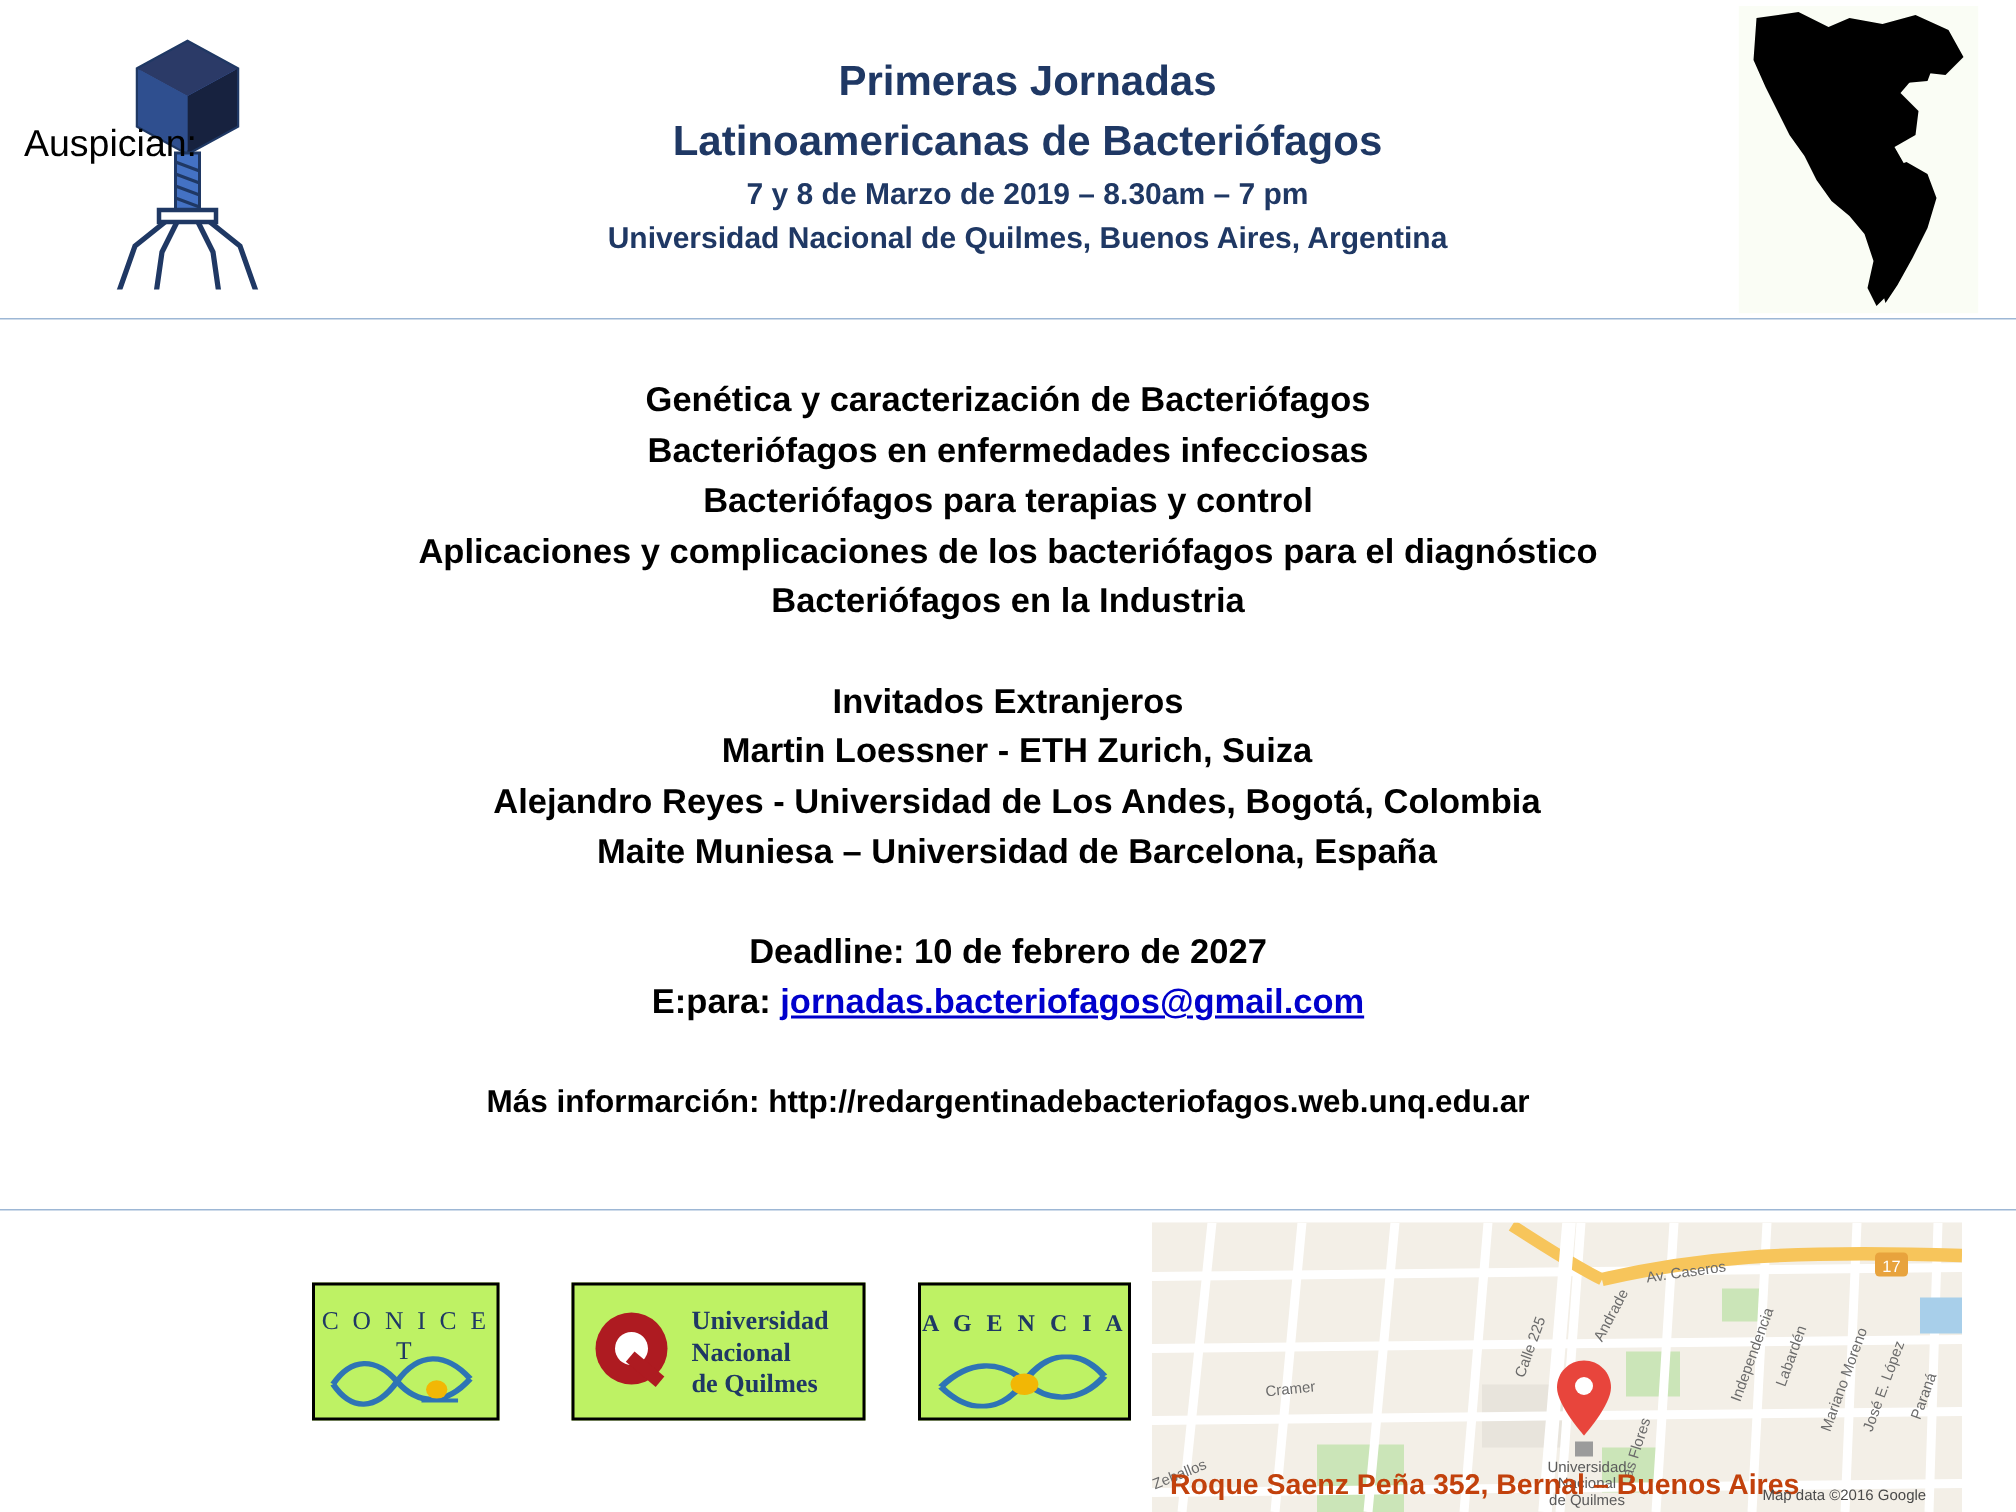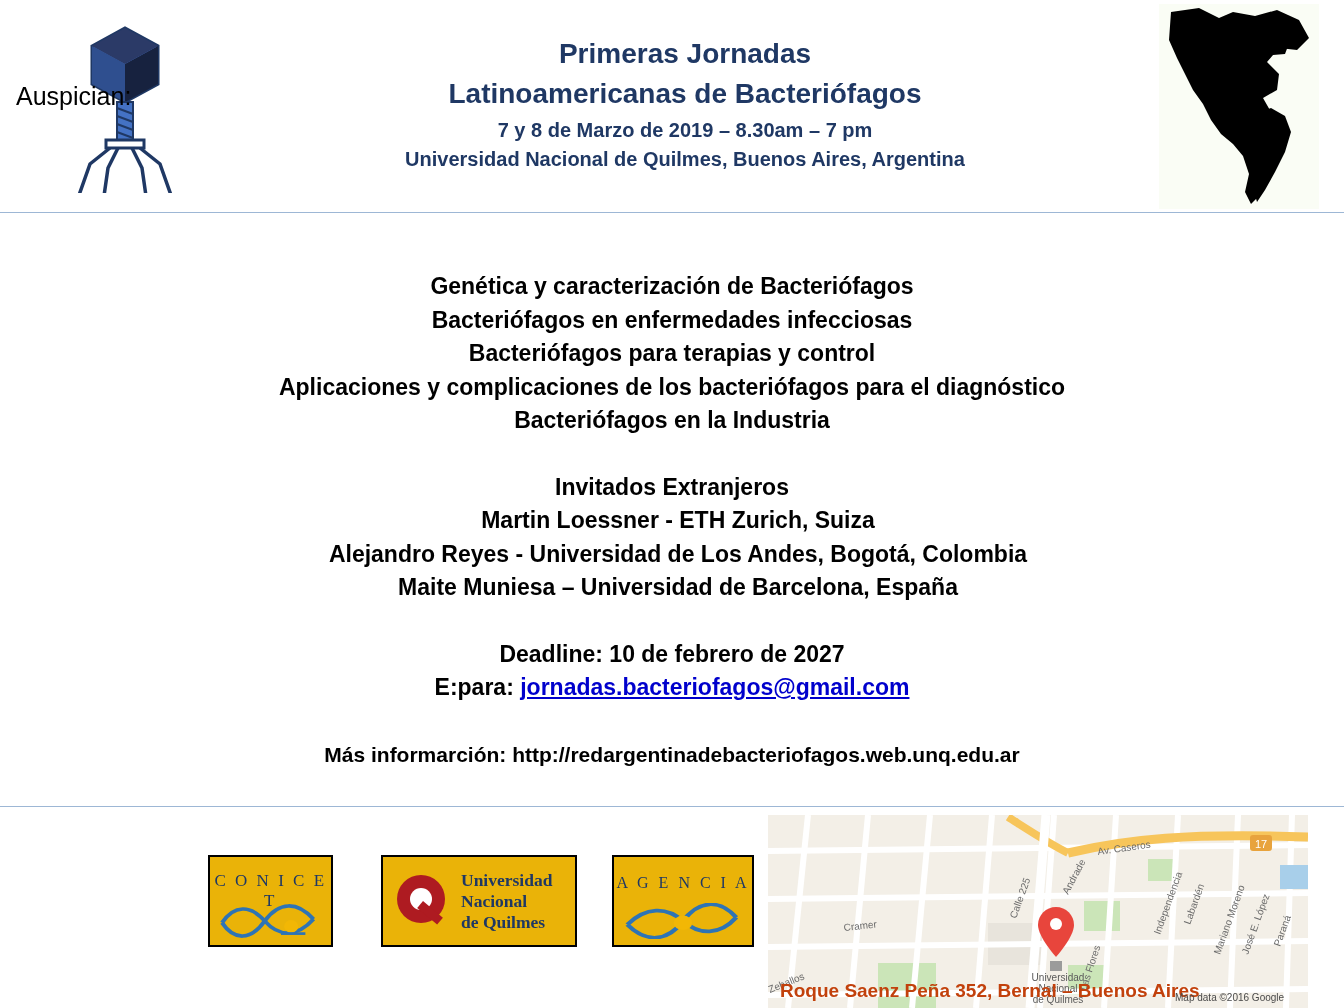--- a/index.html
+++ b/index.html
@@ -72,21 +72,21 @@
   #rule-bottom { top: 806px; }
 
   
   #body-block {
     position: absolute;
     top: 212px;
     left: 0;
     width: 1344px;
     height: 594px;
     text-align: center;
-    padding-top: 58px;
+    padding-top: 38px;
     box-sizing: border-box;
   }
   .topic-line {
     font-size: 23px;
     font-weight: bold;
     line-height: 33.5px;
     color: #000000;
   }
   .gap { height: 33px; }
   .guest-header {
@@ -127,31 +127,31 @@
     position: absolute;
     left: 16px;
     top: 82px;
     font-size: 25px;
     color: #000;
   }
 
   .sponsor-box {
     position: absolute;
     border: 2px solid #000;
-    background: #eab308;
+    background: #bef264;
     box-sizing: border-box;
   }
   #sponsor-conicet {
     left: 208px; top: 855px; width: 125px; height: 92px;
   }
   #sponsor-unq {
     left: 381px; top: 855px; width: 196px; height: 92px;
   }
   #sponsor-agencia {
-    left: 612px; top: 855px; width: 142px; height: 92px;
+    left: 612px; top: 855px; width: 142px; height: 92px; font-weight: bold;
   }
 
   .conicet-text {
     position: absolute; top: 14px; left: 0; width: 100%;
     text-align: center; font-size: 17px; letter-spacing: 2.5px;
     color: #1F3864; font-family: "Liberation Serif", serif;
   }
   .agencia-text {
     position: absolute; top: 17px; left: 0; width: 100%;
     text-align: center; font-size: 16px; letter-spacing: 3px;

